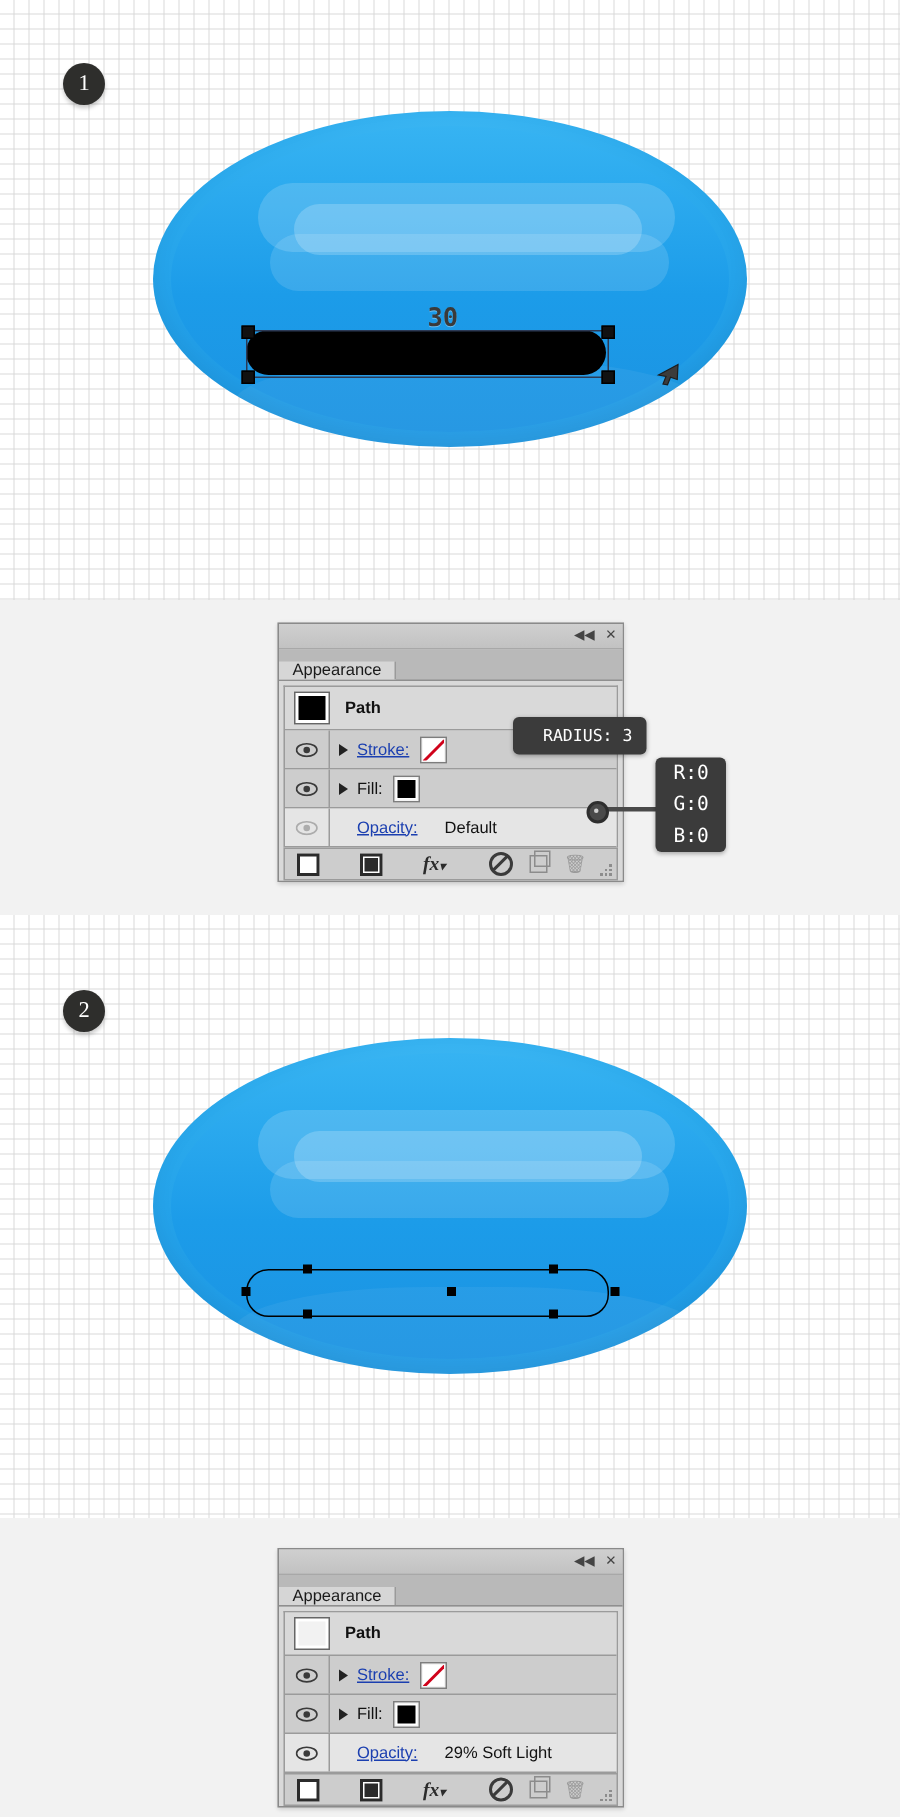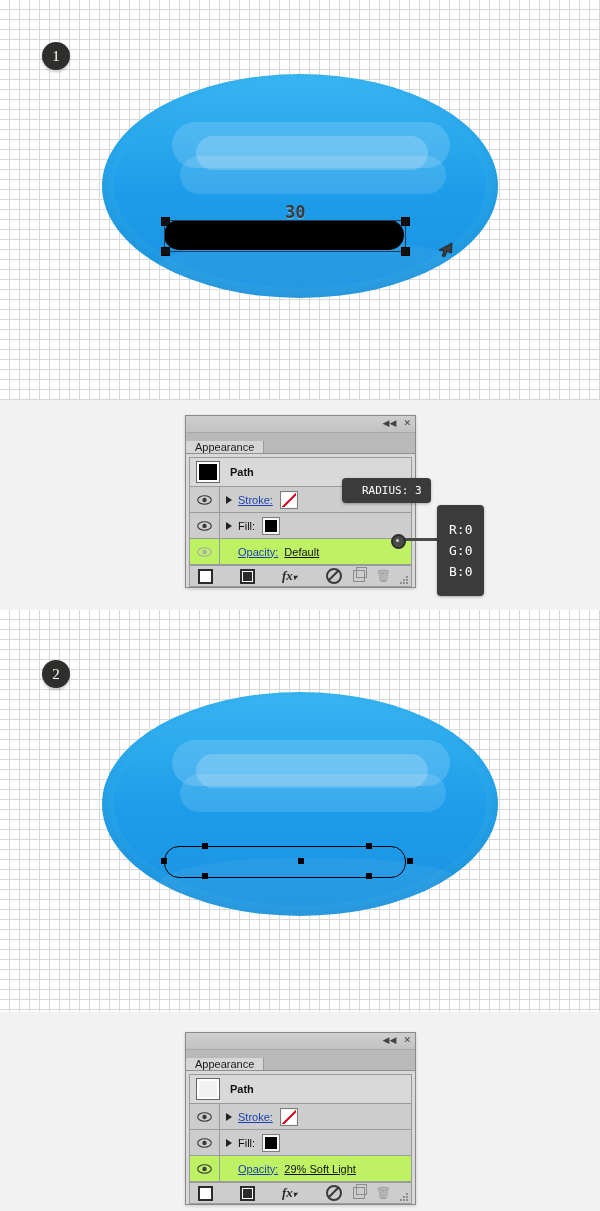--- a/index.html
+++ b/index.html
@@ -99,29 +99,29 @@
     font-size:11px;color:#1a1a1a;font-weight:normal;
   }
   .tab-filler{flex:1;background:#bcbcbc;position:relative;}
   .panel-menu{position:absolute;right:5px;top:4px;font-size:10px;color:#333;letter-spacing:-1px;}
   .panel-body{background:#d9d9d9;padding:3px 3px 0 3px;}
   .rows{border:1px solid #9b9b9b;border-bottom:none;background:#cfcfcf;}
   .row{
     display:flex;align-items:center;height:25px;
     border-bottom:1px solid #9b9b9b;background:#cdcdcd;position:relative;
   }
-  .row.rowlight{background:#bef264;}
+  .row.rowlight{background:#e5e5e5;}
   .row.head{background:#d9d9d9;height:28px;}
   .eye-cell{width:29px;display:flex;align-items:center;justify-content:center;border-right:1px solid #9b9b9b;height:100%;}
   .tri-cell{width:18px;display:flex;align-items:center;justify-content:center;height:100%;}
   .tri{width:0;height:0;border-left:6px solid #222;border-top:4px solid transparent;border-bottom:4px solid transparent;}
   .lbl{color:#1b3fb0;text-decoration:underline;text-decoration-style:solid;font-size:11px;}
   .lbl-plain{color:#111;font-size:11px;}
   .lbl-bold{color:#111;font-size:11px;font-weight:bold;padding-left:10px;}
-  .val{color:#111;font-size:11px;margin-left:6px;text-decoration:underline;}
+  .val{color:#111;font-size:11px;margin-left:18px;}
   .swatch-out{
     width:16px;height:16px;background:#ffffff;border:1px solid #7d7d7d;
     box-shadow:inset 0 0 0 1px #f4f4f4;margin-left:7px;position:relative;
   }
   .swatch-black{
     position:absolute;left:2px;top:2px;right:2px;bottom:2px;background:#000;
   }
   .swatch-none{position:absolute;left:1px;top:1px;right:1px;bottom:1px;background:#fff;overflow:hidden;}
   .swatch-none:after{
     content:"";position:absolute;left:-3px;top:6px;width:22px;height:2px;background:#d0021b;
@@ -156,21 +156,21 @@
           radial-gradient(circle 1px at 7px 1px,#8d8d8d 99%,transparent);}
 
   
   .tip{
     position:absolute;background:#3b3b3b;color:#ffffff;border-radius:4px;
     font-family:"DejaVu Sans Mono", monospace;font-size:11px;
     padding:5px 9px;white-space:pre;line-height:15px;
     box-shadow:0 1px 3px rgba(0,0,0,.3);
   }
   .tip-radius{left:342px;top:478px;padding-left:20px;}
-  .tip-rgb{left:437px;top:505px;text-align:left;font-size:13px;line-height:21px;padding:14px 12px;}
+  .tip-rgb{left:437px;top:505px;text-align:left;font-size:13px;line-height:21px;padding:0 12px;}
   .conn-line{position:absolute;height:3px;background:#4a4a4a;}
   .conn-dot{
     position:absolute;width:11px;height:11px;border-radius:50%;
     background:#4a4a4a;border:2px solid #2e2e2e;
   }
   .conn-dot:after{content:"";position:absolute;left:3px;top:3px;width:3px;height:3px;border-radius:50%;background:#cfcfcf;}
   .eye{display:inline-block;}
 </style>
 </head>
 <body>

